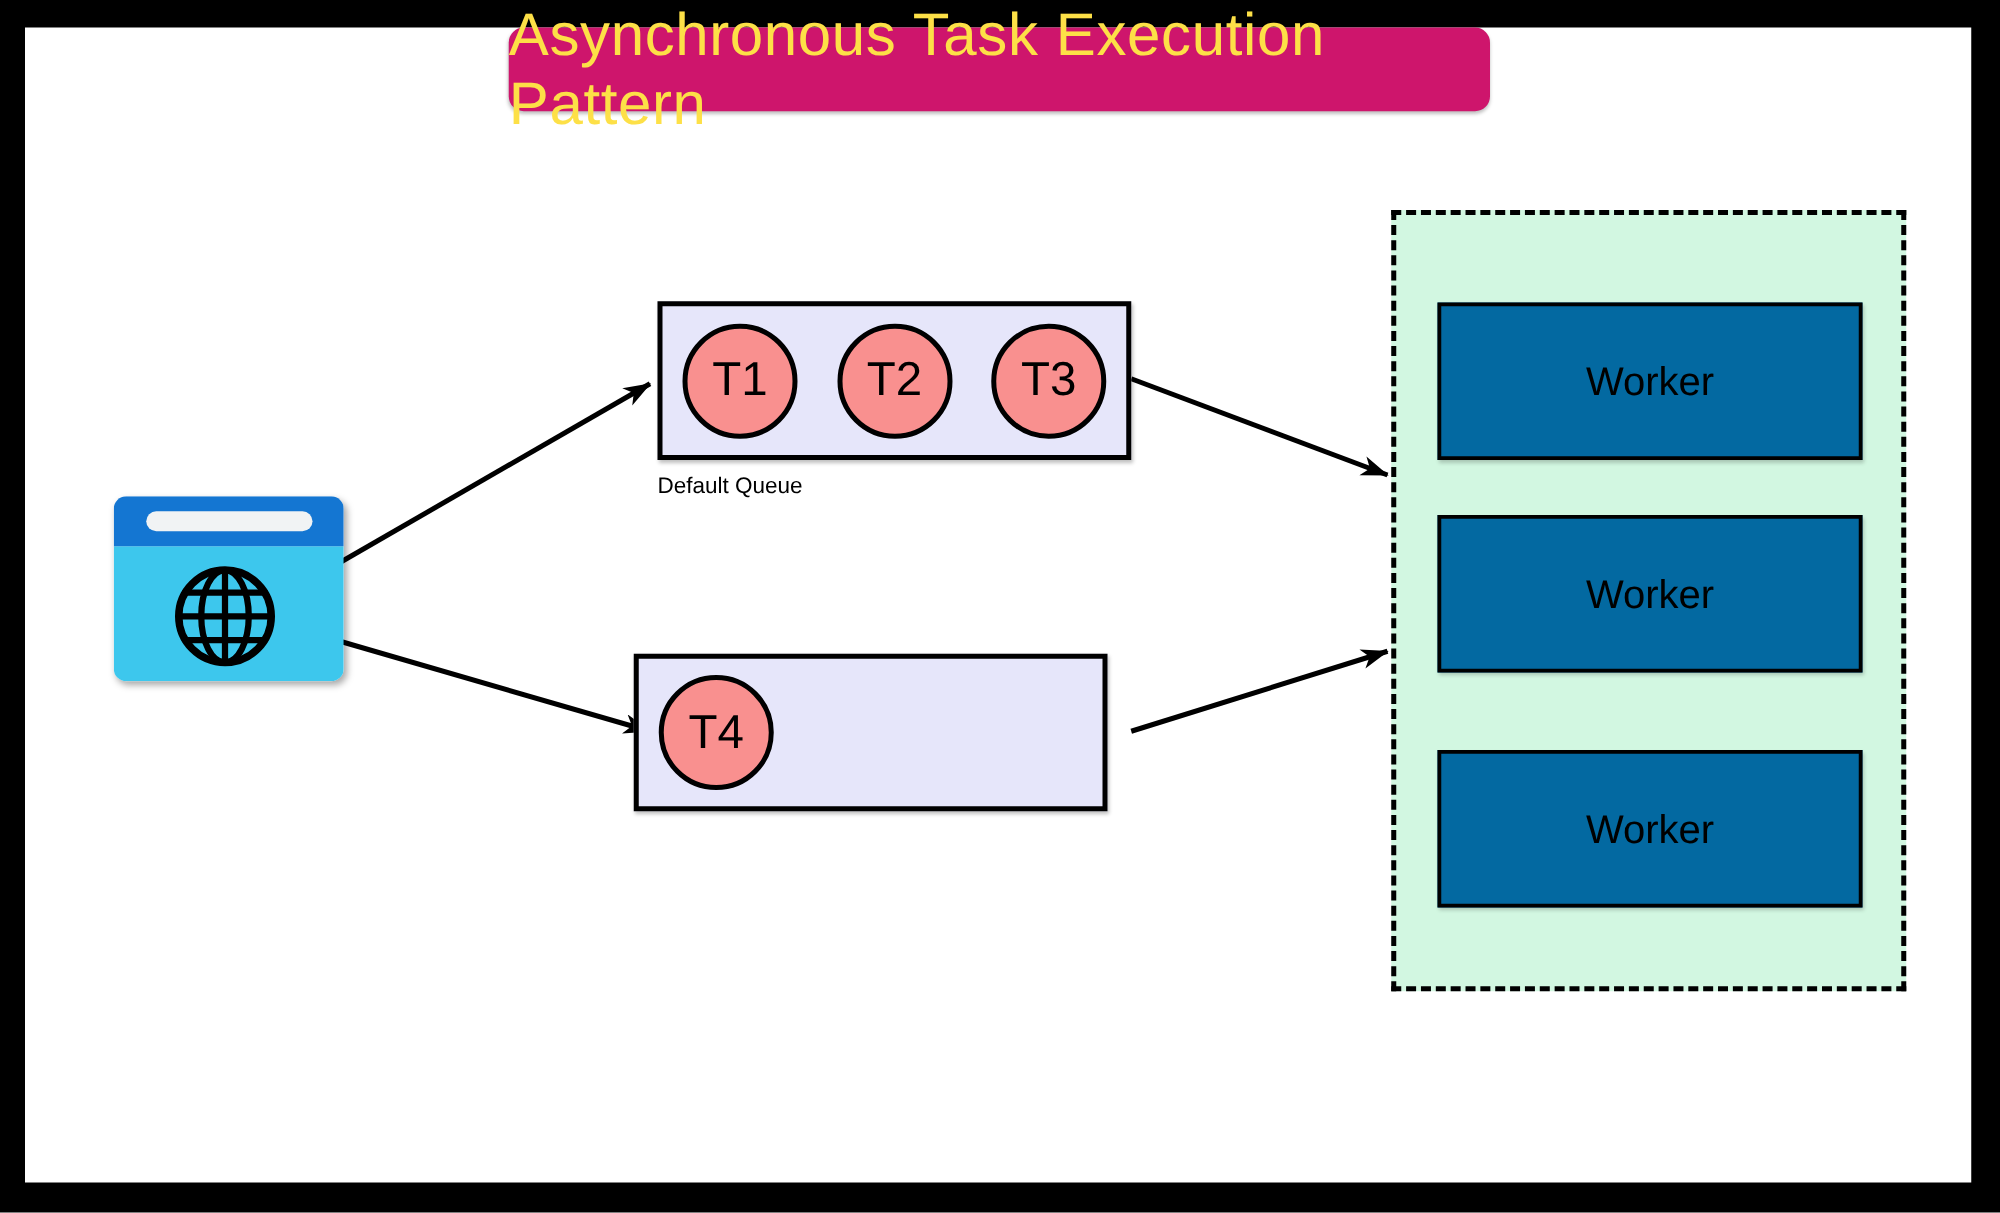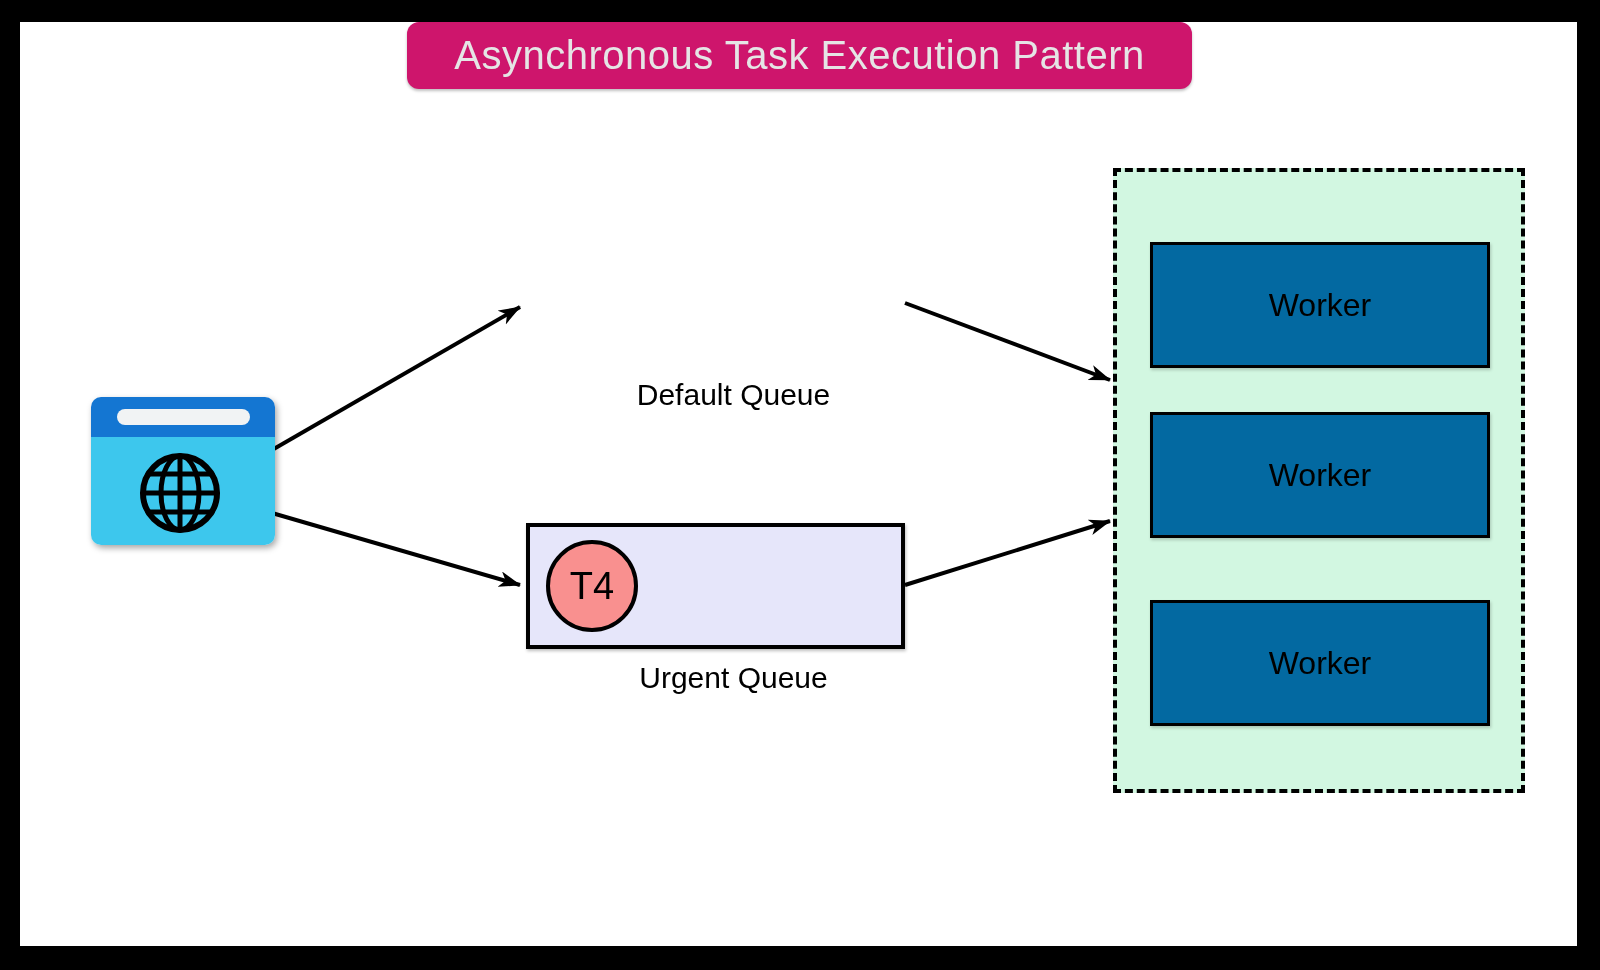--- a/index.html
+++ b/index.html
@@ -12,21 +12,21 @@
     position:absolute;left:20px;top:22px;width:1557px;height:924px;
     background:#ffffff;
   }
   
   .banner{
     position:absolute;left:407px;top:22px;width:785px;height:67px;
     background:#CE156C;border-radius:12px;
     display:flex;align-items:center;justify-content:center;
     box-shadow:0 2px 3px rgba(0,0,0,0.25);
   }
-  .banner span{color:#e5e5e5;font-size:40px;letter-spacing:0.5px;text-align:right;}
+  .banner span{color:#fde047;font-size:48px;letter-spacing:0.5px;}
   
   .browser{
     position:absolute;left:91px;top:397px;width:184px;height:148px;
     border-radius:10px;overflow:hidden;
     box-shadow:2px 3px 6px rgba(0,0,0,0.35);
   }
   .browser .topbar{
     position:absolute;left:0;top:0;width:100%;height:40px;background:#1476D2;
   }
   .browser .addressbar{
@@ -38,30 +38,30 @@
   }
   .browser svg.globe{position:absolute;left:43px;top:50px;}
   
   .queue{
     position:absolute;width:379px;background:#E6E6FA;border:4px solid #000;
     box-sizing:border-box;display:flex;align-items:center;
     justify-content:space-between;padding:0 16px;
     box-shadow:1px 2px 3px rgba(0,0,0,0.25);
   }
   .queue.default{left:526px;top:241px;height:127px;}
-  .queue.urgent{left:526px;top:523px;height:126px;}
+  .queue.urgent{left:507px;top:523px;height:126px;}
   .task{
     width:92px;height:92px;border-radius:50%;background:#F9908F;
     border:4px solid #000;box-sizing:border-box;
     display:flex;align-items:center;justify-content:center;
     font-size:38px;
   }
   .queue-label{
-    position:absolute;left:544px;width:379px;text-align:center;
-    font-size:30px;
+    position:absolute;left:526px;width:379px;
+    font-size:18px;
   }
   .queue-label.default{top:378px;}
   .queue-label.urgent{top:661px;}
   
   .pool{
     position:absolute;left:1113px;top:168px;width:412px;height:625px;
     background:#D2F7E1;border:4px dashed #000;box-sizing:border-box;
   }
   .worker{
     position:absolute;left:33px;width:340px;height:126px;
@@ -106,28 +106,38 @@
         <circle cx="46" cy="46" r="37" stroke-width="6"></circle>
         <ellipse cx="46" cy="46" rx="19" ry="37" stroke-width="5"></ellipse>
         <line x1="46" y1="9" x2="46" y2="83" stroke-width="5"></line>
         <line x1="9" y1="46" x2="83" y2="46" stroke-width="5"></line>
         <line x1="14" y1="27" x2="78" y2="27" stroke-width="5"></line>
         <line x1="14" y1="65" x2="78" y2="65" stroke-width="5"></line>
       </g>
     </svg>
   </div>
 
+  <div class="queue default">
+    <div class="task">
+      <span>T1</span>
+    </div>
+    <div class="task">
+      <span>T2</span>
+    </div>
+    <div class="task">
+      <span>T3</span>
+    </div>
+  </div>
   <div class="queue-label default">Default Queue</div>
 
   <div class="queue urgent">
     <div class="task">
       <span>T4</span>
     </div>
   </div>
-  <div class="queue-label urgent">Urgent Queue</div>
 
   <div class="pool">
     <div class="worker w1">
       <span>Worker</span>
     </div>
     <div class="worker w2">
       <span>Worker</span>
     </div>
     <div class="worker w3">
       <span>Worker</span>

